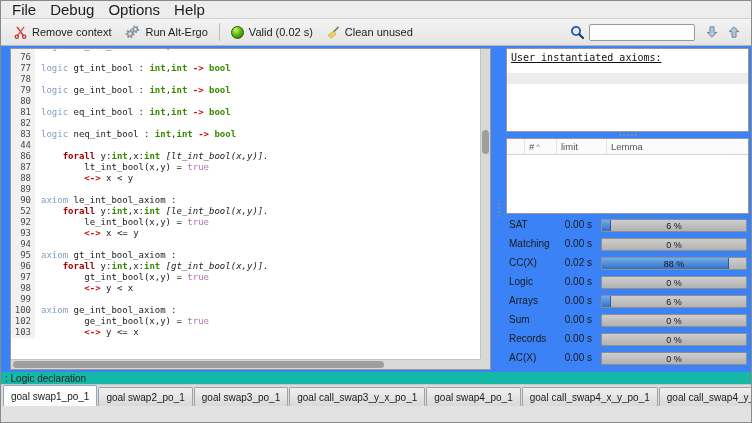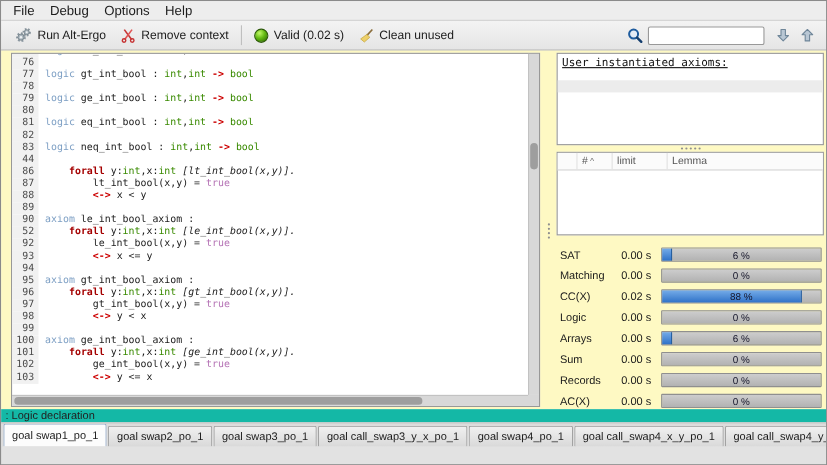--- a/index.html
+++ b/index.html
@@ -13,44 +13,44 @@
   .titlebar{height:18px;background:linear-gradient(#e7e7e7,#c9c9c9);
     border-bottom:1px solid #a3a3a3;position:relative;display:flex;align-items:center;}
   .title{position:absolute;left:0;right:0;text-align:center;font-size:11px;font-weight:bold;color:#111;}
   .wbtns{margin-left:auto;display:flex;gap:3px;margin-right:3px;position:relative;}
   .wbtn{width:19px;height:13px;border:1px solid #9a9a9a;border-radius:2px;
     background:linear-gradient(#f0f0f0,#d2d2d2);color:#6f6f6f;font-size:9px;
     display:flex;align-items:center;justify-content:center;line-height:1;cursor:default;}
   
   .menubar{height:18px;background:#ededed;border-bottom:1px solid #d0d0d0;
     display:flex;align-items:center;padding-left:4px;}
-  .menu-item{font-size:12px;color:#1c1c1c;padding:1px 7px;}
+  .menu-item{font-size:15px;color:#1c1c1c;padding:1px 7px;}
   
   .toolbar{height:27px;background:linear-gradient(#f3f3f3,#e5e5e5);
     border-bottom:1px solid #b5b5b5;display:flex;align-items:center;padding:0 6px;}
   .tbtn{display:flex;align-items:center;gap:5px;padding:2px 7px;font-size:11px;color:#1c1c1c;}
   .tsep{width:1px;height:18px;background:#bfbfbf;margin:0 4px;}
   .spacer{flex:1;}
   .orb{width:13px;height:13px;border-radius:50%;border:1px solid #2c5a08;
     background:radial-gradient(circle at 35% 28%, #b8f25e 5%, #63ba12 45%, #3e7f08 80%, #2d5f05);}
   .search-input{width:106px;height:17px;border:1px solid #999;border-radius:2px;
     background:#fff;margin:0 6px 0 4px;font-size:11px;padding:0 3px;outline:none;}
   .fbtn{width:22px;height:20px;display:flex;align-items:center;justify-content:center;}
   
-  .main{height:326px;display:flex;background:#fef9c3;padding-top:2px;}
+  .main{height:326px;display:flex;background:#3b82f6;padding-top:2px;}
   .editor{margin-left:9px;width:481px;height:322px;border:1px solid #989898;background:#fff;position:relative;}
   .code-lines{position:absolute;left:0;top:0;right:10px;bottom:10px;overflow:hidden;
     font-family:"DejaVu Sans Mono","Liberation Mono",monospace;font-size:9px;}
   .cl{display:flex;height:11px;line-height:11px;white-space:pre;}
   .cl.partial{margin-top:-8px;}
   .ln{width:24px;flex:none;background:#f1f1f1;color:#4a4a4a;text-align:right;padding-right:4px;}
   .lc{padding-left:6px;flex:1;min-width:0;overflow:hidden;color:#1a1a1a;}
   .tk-p{color:#1a1a1a;}
   .tk-k{color:#7d9fc4;}
-  .tk-t{color:#398a00;font-weight:normal;}
+  .tk-t{color:#398a00;font-weight:bold;}
   .tk-a{color:#cc0000;font-weight:bold;}
   .tk-f{color:#a40000;font-weight:bold;}
   .tk-v{color:#b573b5;}
   .tk-i{color:#222;font-style:italic;}
   .vscroll{position:absolute;right:0;top:0;bottom:10px;width:10px;background:#d8d8d8;border-left:1px solid #c2c2c2;}
   .vthumb{position:absolute;left:1px;right:1px;top:26%;height:24px;background:#9e9e9e;border-radius:4px;}
   .hscroll{position:absolute;left:0;right:10px;bottom:0;height:10px;background:#d8d8d8;border-top:1px solid #c2c2c2;}
   .hthumb{position:absolute;top:1px;bottom:1px;left:2px;width:79%;background:#9e9e9e;border-radius:4px;}
   .scorner{position:absolute;right:0;bottom:0;width:10px;height:10px;background:#d8d8d8;}
   .vsplit{width:15px;display:flex;flex-direction:column;justify-content:center;align-items:center;gap:2px;}
@@ -65,21 +65,21 @@
   .lemma-table{height:76px;border:1px solid #989898;background:#fff;}
   .lt-header{height:16px;display:flex;align-items:center;border-bottom:1px solid #d4d4d4;
     background:#fbfbfb;font-size:9.5px;color:#555;}
   .lt-c{height:100%;display:flex;align-items:center;border-right:1px solid #e2e2e2;padding:0 4px;}
   .lt-c0{width:18px;}
   .lt-c1{width:32px;gap:2px;}
   .lt-c2{width:50px;}
   .lt-c3{flex:1;border-right:none;}
   .sort{font-size:8px;color:#777;}
   .stats{flex:1;padding:5px 2px 0 3px;}
-  .stat-row{display:flex;align-items:flex-end;height:19px;}
+  .stat-row{display:flex;align-items:flex-start;height:19px;}
   .stat-name{width:52px;font-size:10px;color:#1a1a1a;}
   .stat-time{width:40px;font-size:10px;color:#1a1a1a;text-align:right;padding-right:9px;}
   .stat-bar{flex:1;height:13px;position:relative;border:1px solid #8f8f8f;border-radius:1px;
     background:linear-gradient(#cdcdcd,#b2b2b2);}
   .stat-fill{position:absolute;left:0;top:0;bottom:0;
     background:linear-gradient(#74abe8,#2f72c8);border-right:1px solid #275f9f;}
   .stat-label{position:absolute;left:0;right:0;top:0;bottom:0;display:flex;align-items:center;
     justify-content:center;font-size:9px;color:#15152a;}
   
   .statusbar{height:12px;display:flex;align-items:center;font-size:10px;color:#222;padding-left:4px;background:#14b8a6;}
@@ -97,38 +97,38 @@
 
   <div class="menubar">
       <span class="menu-item">File</span>
       <span class="menu-item">Debug</span>
       <span class="menu-item">Options</span>
       <span class="menu-item">Help</span>
     </div>
 
   <div class="toolbar">
     <span class="tbtn">
+      <svg width="13" height="13" viewBox="0 0 14 14">
+        <line x1="3.2" y1="1" x2="10.4" y2="10.6" stroke="#c63333" stroke-width="1.6"></line>
+        <line x1="10.8" y1="1" x2="3.6" y2="10.6" stroke="#e05555" stroke-width="1.6"></line>
+        <circle cx="3" cy="11.6" r="1.7" fill="none" stroke="#c63333" stroke-width="1.4"></circle>
+        <circle cx="11" cy="11.6" r="1.7" fill="none" stroke="#c63333" stroke-width="1.4"></circle>
+      </svg>
+      <span>Remove context</span>
+    </span>
+    <span class="tbtn">
       <svg width="15" height="14" viewBox="0 0 16 15">
         <circle cx="11" cy="4.6" r="3" fill="none" stroke="#8b97a0" stroke-width="2.2" stroke-dasharray="1.5 1.5"></circle>
         <circle cx="11" cy="4.6" r="2.5" fill="#aab5bd" stroke="#6b7880" stroke-width="0.7"></circle>
         <circle cx="11" cy="4.6" r="1" fill="#eef1f3"></circle>
         <circle cx="5.4" cy="9.4" r="3.6" fill="none" stroke="#8b97a0" stroke-width="2.4" stroke-dasharray="1.7 1.6"></circle>
         <circle cx="5.4" cy="9.4" r="3" fill="#aab5bd" stroke="#6b7880" stroke-width="0.7"></circle>
         <circle cx="5.4" cy="9.4" r="1.2" fill="#eef1f3"></circle>
       </svg>
       <span>Run Alt-Ergo</span>
-    </span>
-    <span class="tbtn">
-      <svg width="13" height="13" viewBox="0 0 14 14">
-        <line x1="3.2" y1="1" x2="10.4" y2="10.6" stroke="#c63333" stroke-width="1.6"></line>
-        <line x1="10.8" y1="1" x2="3.6" y2="10.6" stroke="#e05555" stroke-width="1.6"></line>
-        <circle cx="3" cy="11.6" r="1.7" fill="none" stroke="#c63333" stroke-width="1.4"></circle>
-        <circle cx="11" cy="11.6" r="1.7" fill="none" stroke="#c63333" stroke-width="1.4"></circle>
-      </svg>
-      <span>Remove context</span>
     </span>
     <span class="tsep"></span>
     <span class="tbtn">
       <span class="orb"></span>
       <span>Valid (0.02 s)</span>
     </span>
     <span class="tbtn">
       <svg width="13" height="13" viewBox="0 0 13 13">
         <line x1="11.5" y1="0.8" x2="6.2" y2="6.6" stroke="#8a6d3b" stroke-width="1.5"></line>
         <polygon points="6.5,5.3 9.2,7.9 4.2,12.2 0.9,9.4" fill="#edd06a" stroke="#c9a93e" stroke-width="0.7"></polygon>
@@ -174,21 +174,20 @@
           <div class="cl"><span class="ln">52</span><span class="lc"><span class="tk-p">    </span><span class="tk-f">forall</span><span class="tk-p"> y:</span><span class="tk-t">int</span><span class="tk-p">,x:</span><span class="tk-t">int</span><span class="tk-p"> </span><span class="tk-i">[le_int_bool(x,y)].</span></span></div>
           <div class="cl"><span class="ln">92</span><span class="lc"><span class="tk-p">        le_int_bool(x,y) = </span><span class="tk-v">true</span></span></div>
           <div class="cl"><span class="ln">93</span><span class="lc"><span class="tk-p">        </span><span class="tk-a">&lt;-&gt;</span><span class="tk-p"> x &lt;= y</span></span></div>
           <div class="cl"><span class="ln">94</span><span class="lc"></span></div>
           <div class="cl"><span class="ln">95</span><span class="lc"><span class="tk-k">axiom</span><span class="tk-p"> gt_int_bool_axiom :</span></span></div>
           <div class="cl"><span class="ln">96</span><span class="lc"><span class="tk-p">    </span><span class="tk-f">forall</span><span class="tk-p"> y:</span><span class="tk-t">int</span><span class="tk-p">,x:</span><span class="tk-t">int</span><span class="tk-p"> </span><span class="tk-i">[gt_int_bool(x,y)].</span></span></div>
           <div class="cl"><span class="ln">97</span><span class="lc"><span class="tk-p">        gt_int_bool(x,y) = </span><span class="tk-v">true</span></span></div>
           <div class="cl"><span class="ln">98</span><span class="lc"><span class="tk-p">        </span><span class="tk-a">&lt;-&gt;</span><span class="tk-p"> y &lt; x</span></span></div>
           <div class="cl"><span class="ln">99</span><span class="lc"></span></div>
           <div class="cl"><span class="ln">100</span><span class="lc"><span class="tk-k">axiom</span><span class="tk-p"> ge_int_bool_axiom :</span></span></div>
-          <div class="cl"><span class="ln">101</span><span class="lc"><span class="tk-p">    </span><span class="tk-f">forall</span><span class="tk-p"> y:</span><span class="tk-t">int</span><span class="tk-p">,x:</span><span class="tk-t">int</span><span class="tk-p"> </span><span class="tk-i">[ge_int_bool(x,y)].</span></span></div>
           <div class="cl"><span class="ln">102</span><span class="lc"><span class="tk-p">        ge_int_bool(x,y) = </span><span class="tk-v">true</span></span></div>
           <div class="cl"><span class="ln">103</span><span class="lc"><span class="tk-p">        </span><span class="tk-a">&lt;-&gt;</span><span class="tk-p"> y &lt;= x</span></span></div>
         </div>
       <div class="vscroll">
         <div class="vthumb"></div>
       </div>
       <div class="hscroll">
         <div class="hthumb"></div>
       </div>
       <div class="scorner"></div>

